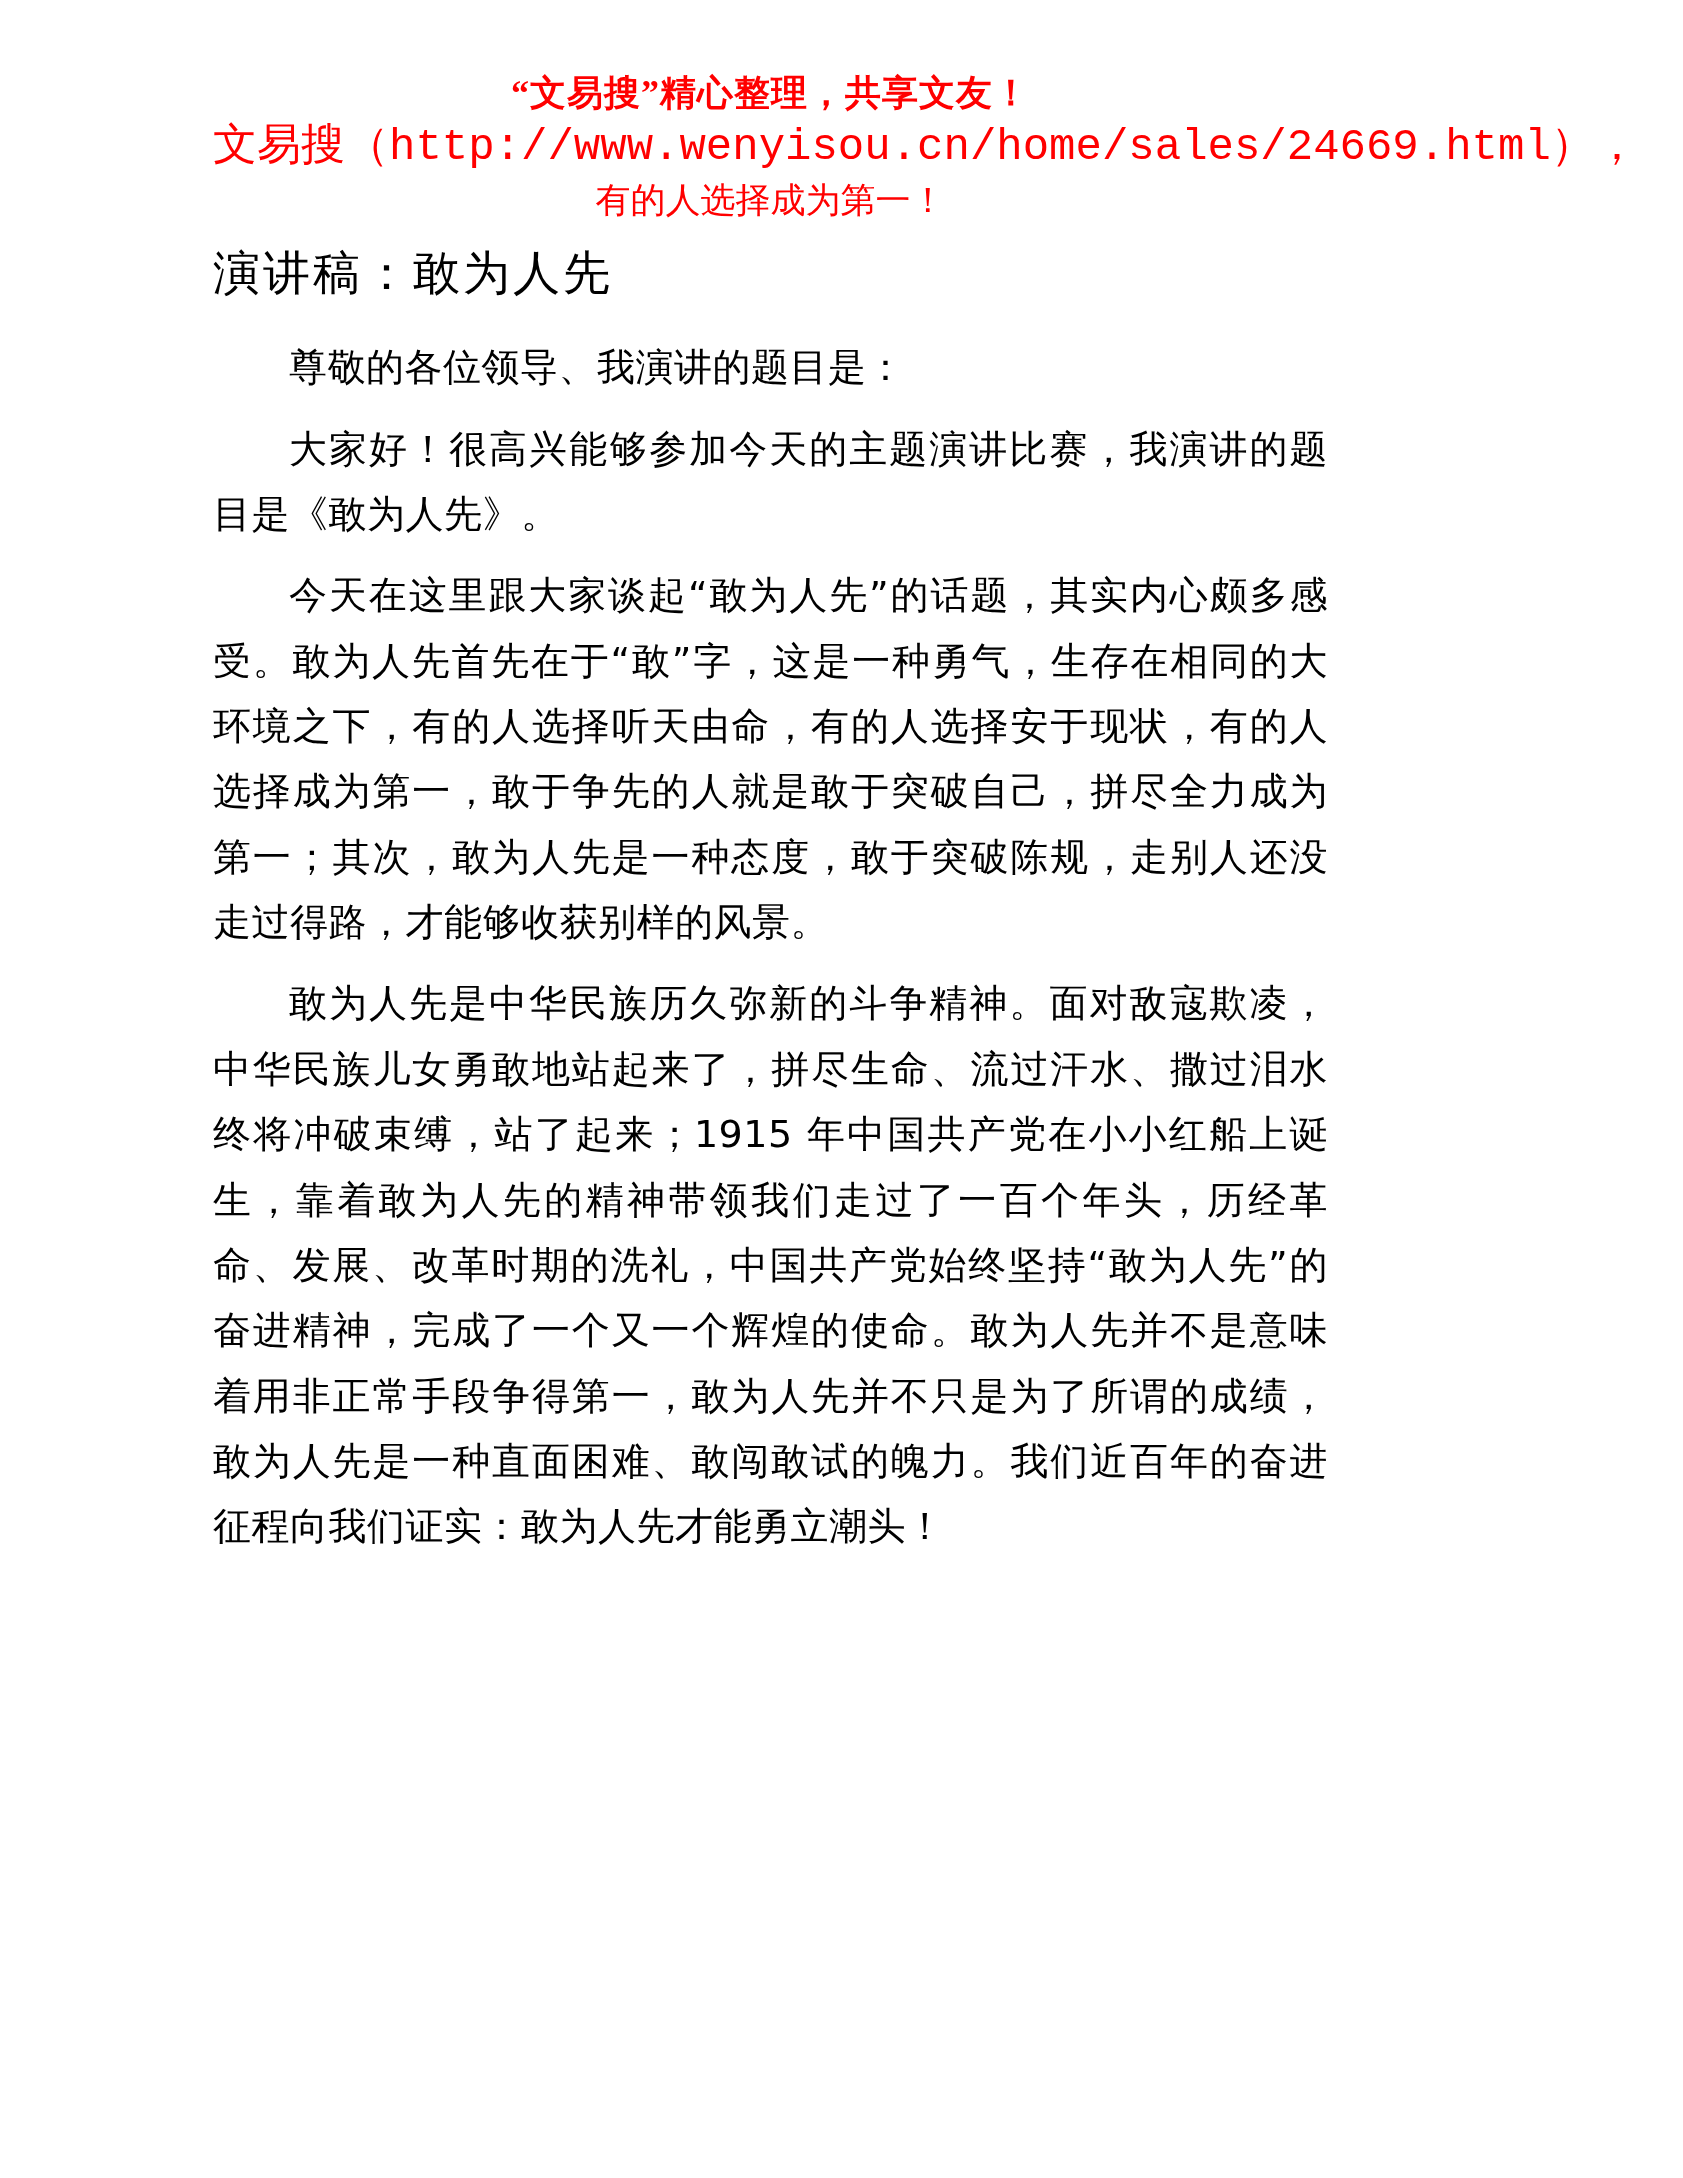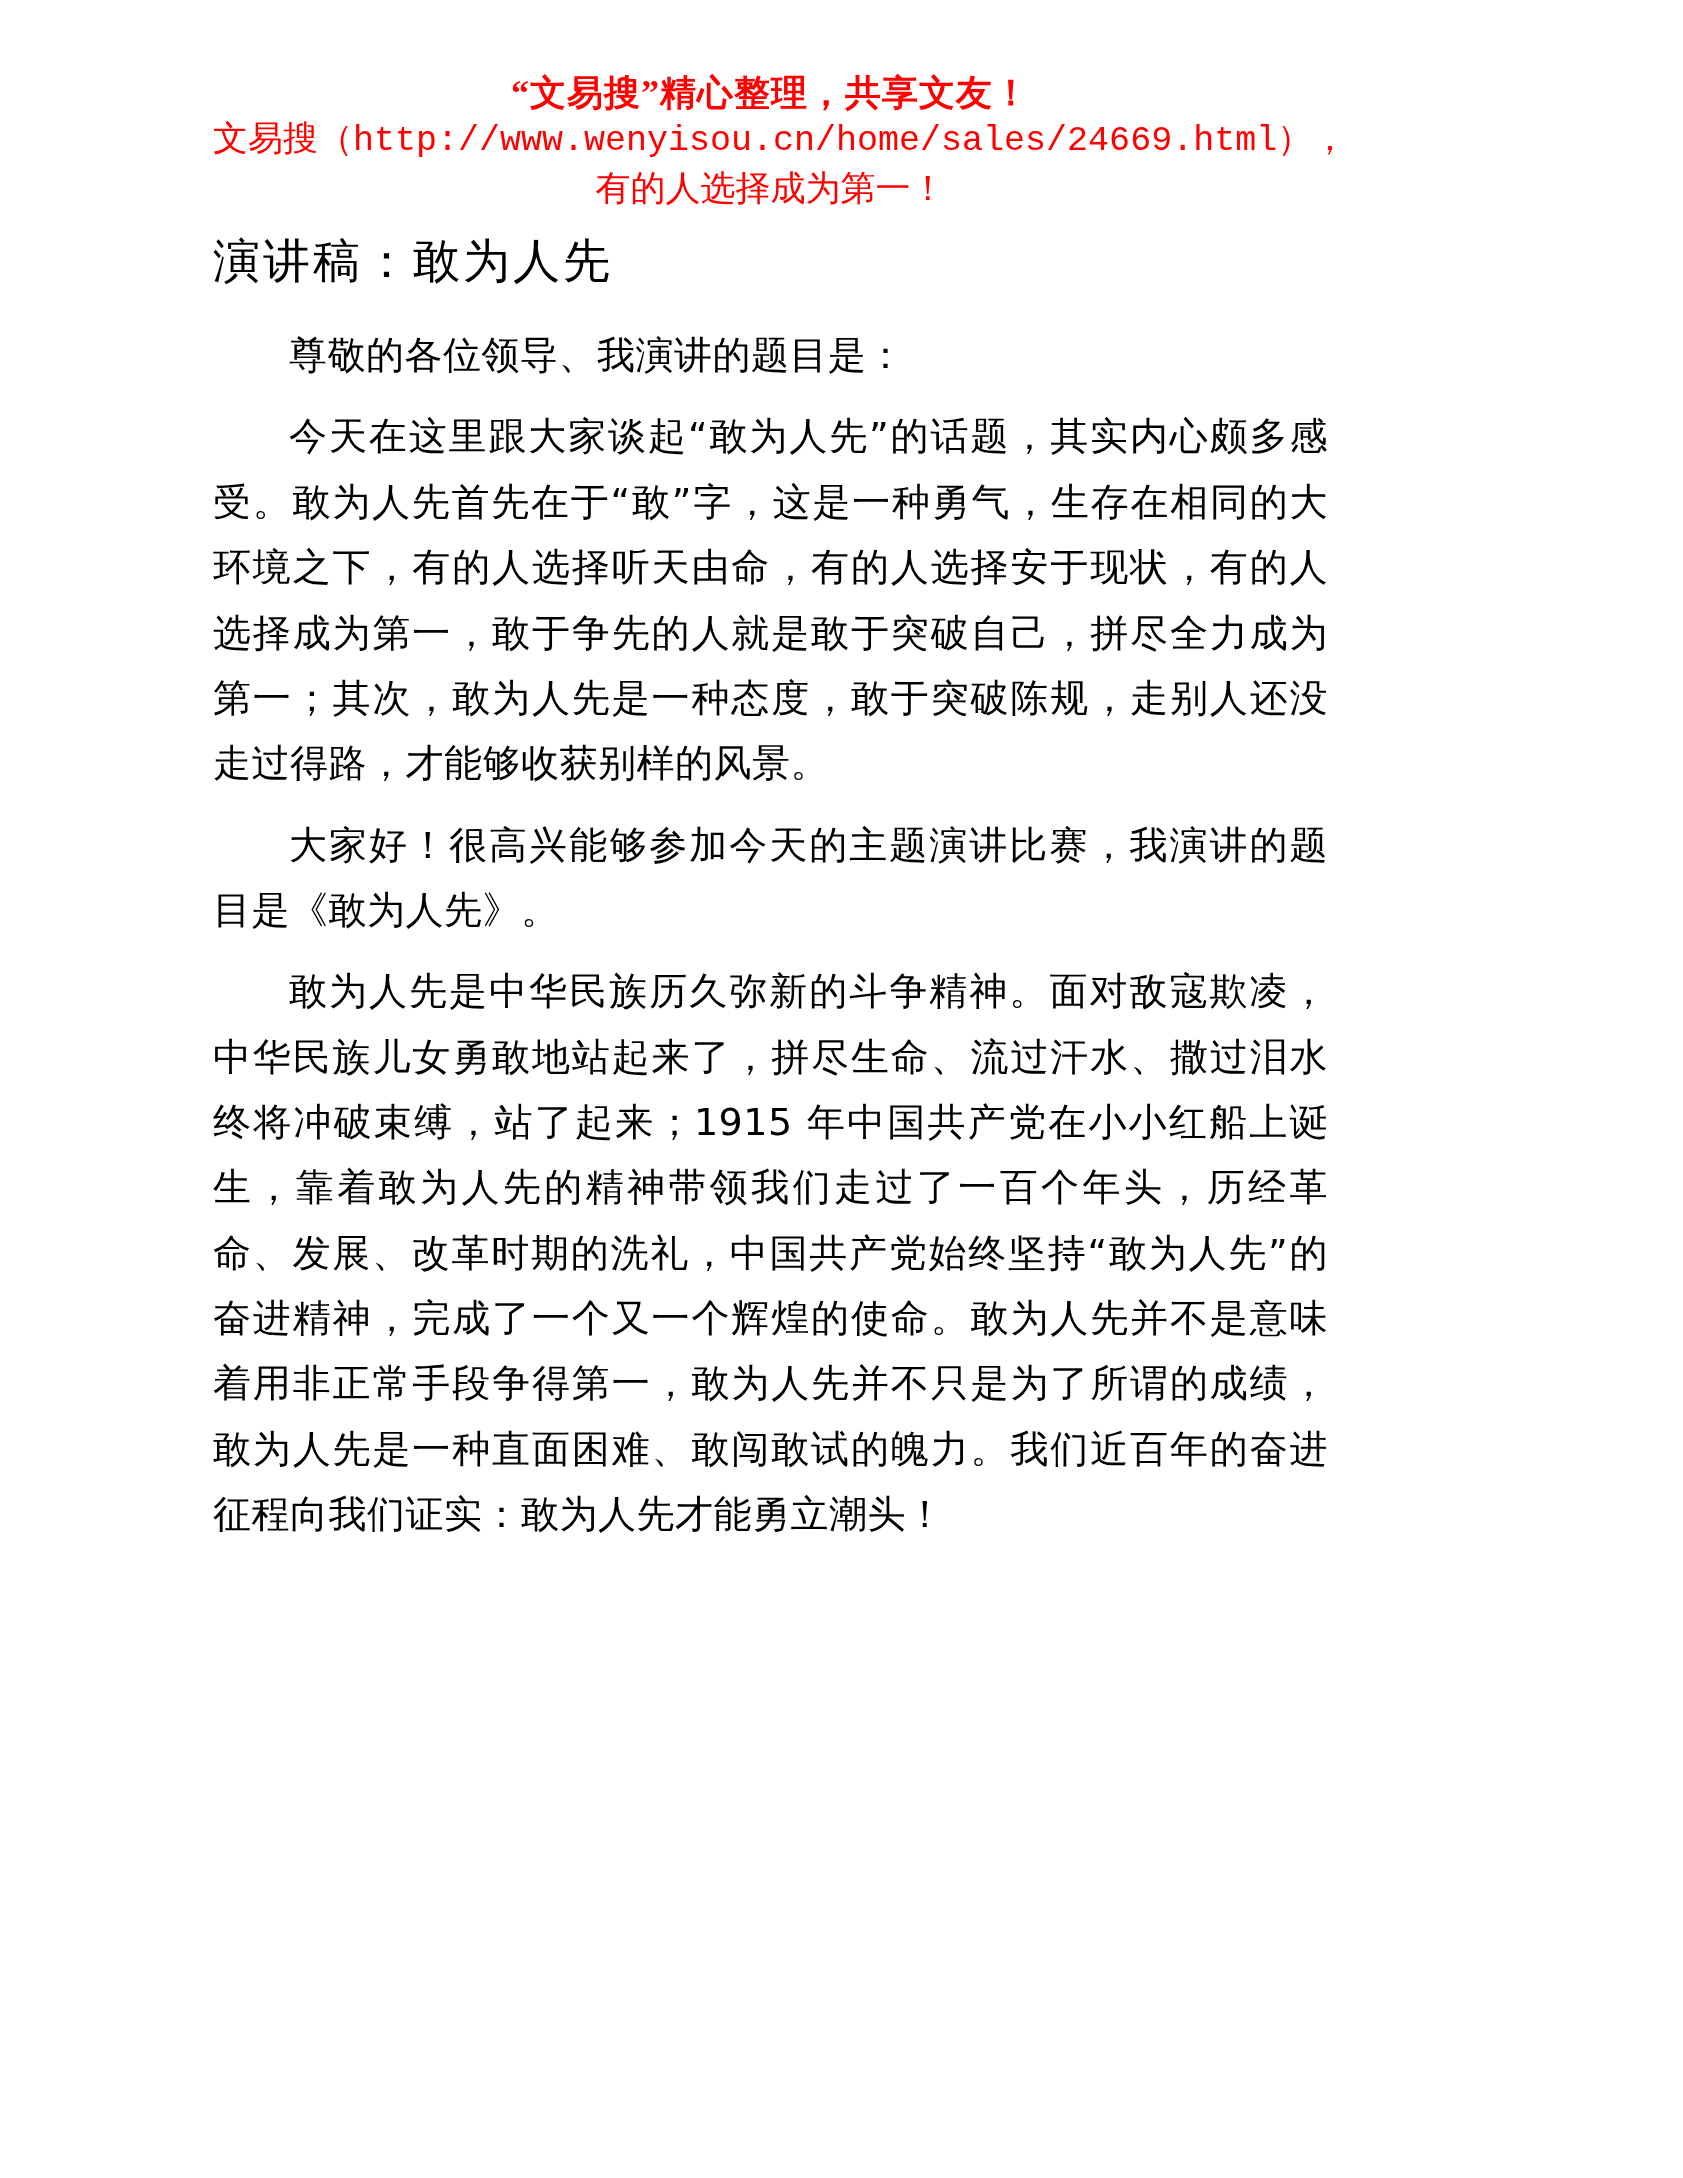--- a/index.html
+++ b/index.html
@@ -27,21 +27,21 @@
   }
   .banner-line-1 {
     font-family: "Liberation Serif", serif;
     font-weight: bold;
     font-size: 36px;
     line-height: 1.35;
     letter-spacing: 1px;
   }
   .banner-line-2 {
     font-family: "Liberation Mono", monospace;
-    font-size: 35px;
+    font-size: 44px;
     line-height: 1.35;
     letter-spacing: 0px;
     white-space: nowrap;
   }
   .banner-line-3 {
     font-family: "Liberation Serif", serif;
     font-size: 35px;
     line-height: 1.35;
   }
   .doc-title {
@@ -70,18 +70,18 @@
 
   <div class="banner">
     <div class="banner-line-1">“文易搜”精心整理，共享文友！</div>
     <div class="banner-line-2">文易搜（http://www.wenyisou.cn/home/sales/24669.html），</div>
     <div class="banner-line-3">有的人选择成为第一！</div>
   </div>
 
   <h1 class="doc-title">演讲稿：敢为人先</h1>
 
   <p class="body-text">尊敬的各位领导、我演讲的题目是：</p>
+  <p class="body-text">大家好！很高兴能够参加今天的主题演讲比赛，我演讲的题目是《敢为人先》。</p>
   <p class="body-text">今天在这里跟大家谈起“敢为人先”的话题，其实内心颇多感受。敢为人先首先在于“敢”字，这是一种勇气，生存在相同的大环境之下，有的人选择听天由命，有的人选择安于现状，有的人选择成为第一，敢于争先的人就是敢于突破自己，拼尽全力成为第一；其次，敢为人先是一种态度，敢于突破陈规，走别人还没走过得路，才能够收获别样的风景。</p>
-  <p class="body-text">大家好！很高兴能够参加今天的主题演讲比赛，我演讲的题目是《敢为人先》。</p>
   <p class="body-text">敢为人先是中华民族历久弥新的斗争精神。面对敌寇欺凌，中华民族儿女勇敢地站起来了，拼尽生命、流过汗水、撒过泪水终将冲破束缚，站了起来；1915 年中国共产党在小小红船上诞生，靠着敢为人先的精神带领我们走过了一百个年头，历经革命、发展、改革时期的洗礼，中国共产党始终坚持“敢为人先”的奋进精神，完成了一个又一个辉煌的使命。敢为人先并不是意味着用非正常手段争得第一，敢为人先并不只是为了所谓的成绩，敢为人先是一种直面困难、敢闯敢试的魄力。我们近百年的奋进征程向我们证实：敢为人先才能勇立潮头！</p>
 
 </div>
 
 
 </body></html>

